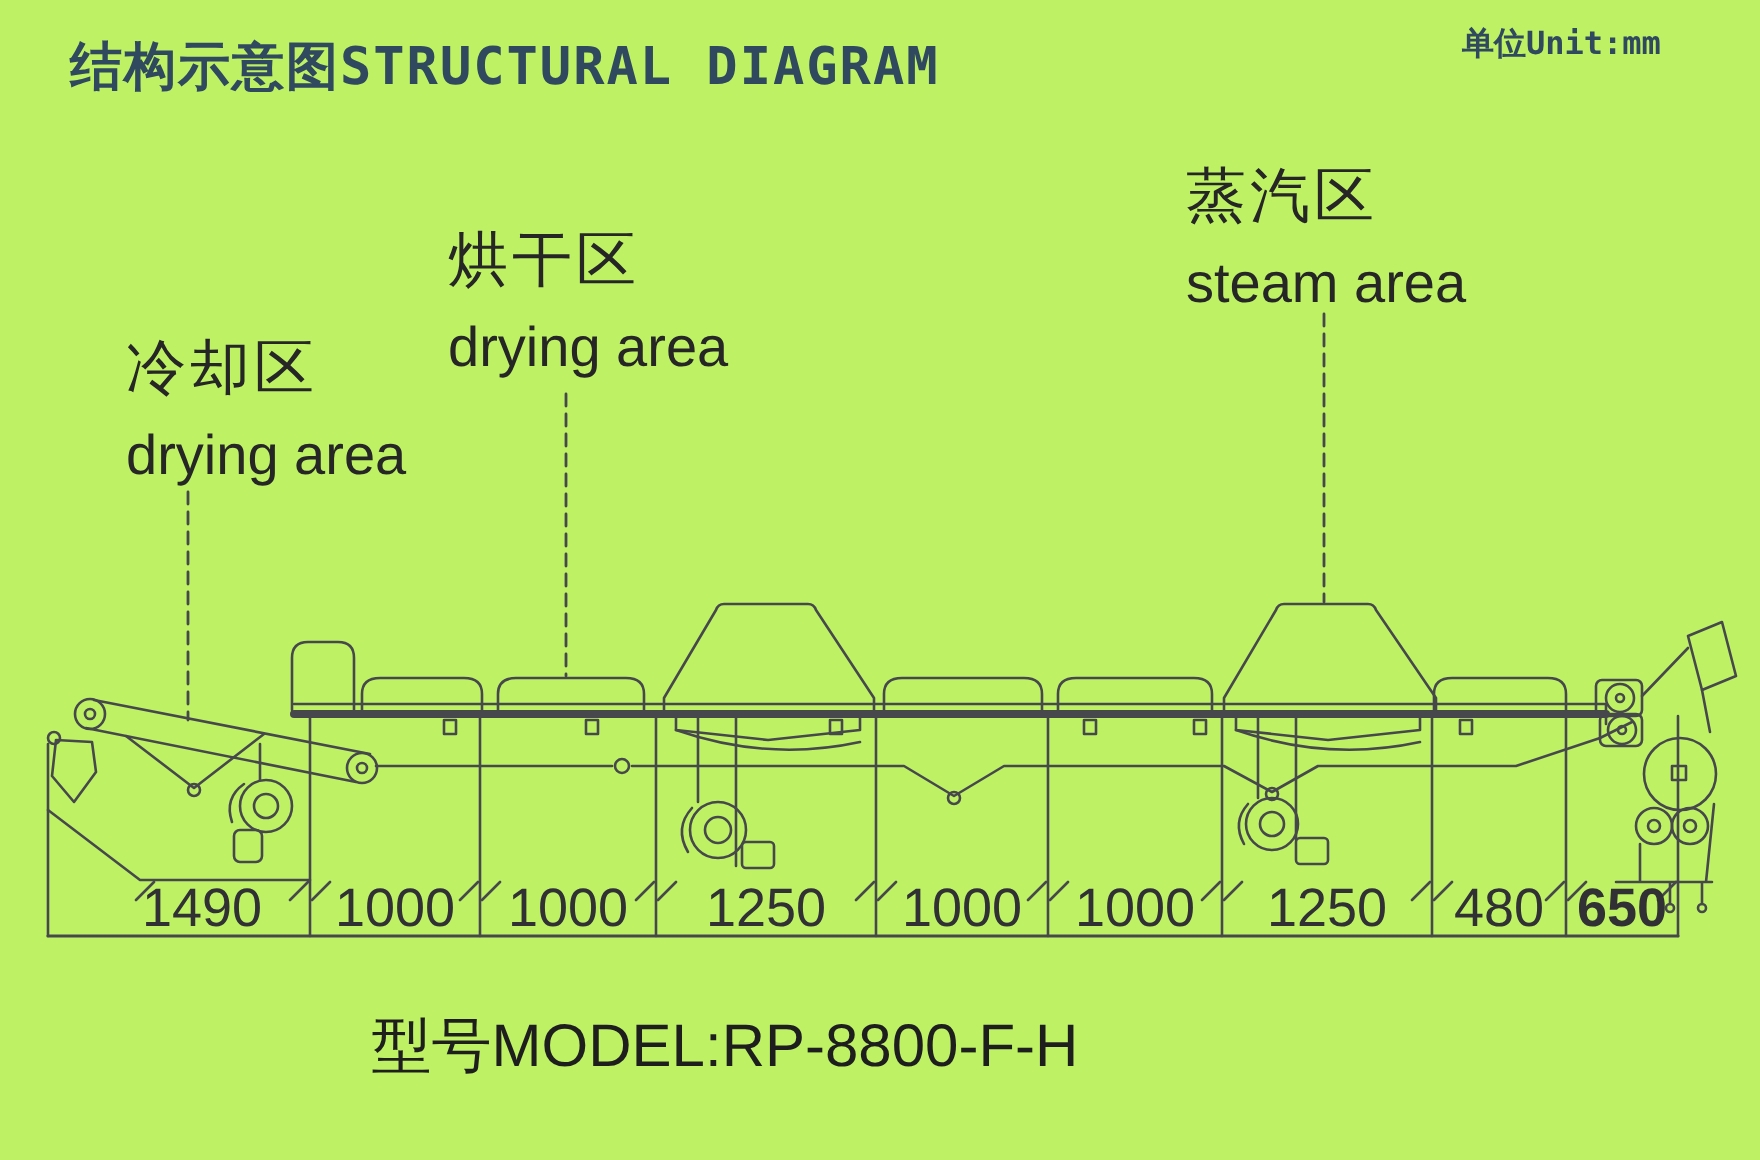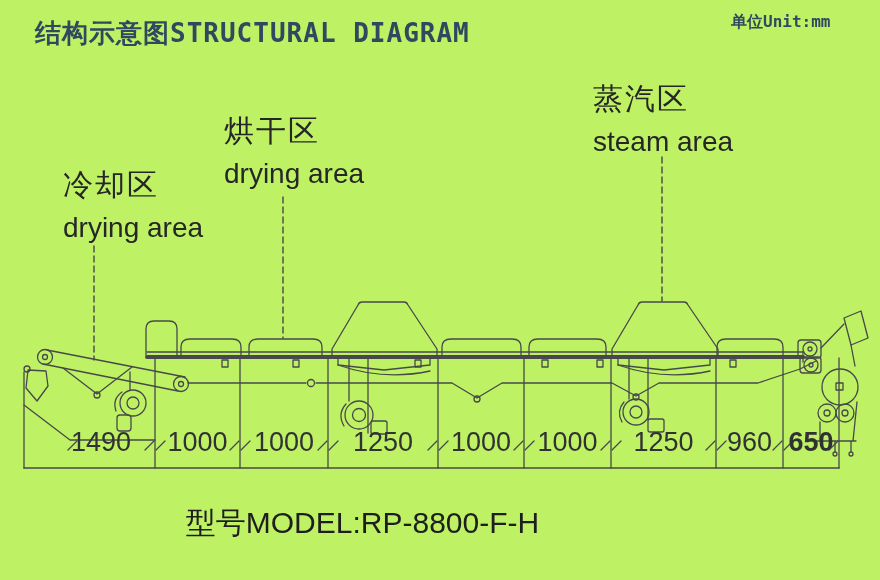--- a/index.html
+++ b/index.html
@@ -21,21 +21,21 @@
     font-family:"DejaVu Sans Mono","DejaVu Sans",monospace;
     font-size:16px;font-weight:bold;color:#31495f;white-space:nowrap;
   }
   .area-label{position:absolute;color:#262626;line-height:1.25;white-space:nowrap;}
   .area-label .zh{display:block;font-size:30px;letter-spacing:2px;}
   .area-label .en{display:block;font-size:28px;margin-top:6px;}
   .lbl-cooling{left:35px;top:166px;margin-left:28px;}
   .lbl-drying{left:224px;top:112px;}
   .lbl-steam{left:593px;top:80px;}
   .dim{
-    position:absolute;top:428px;height:20px;line-height:28px;
+    position:absolute;top:440px;height:20px;line-height:28px;
     font-size:27px;color:#303035;text-align:center;white-space:nowrap;
   }
   .model{
     position:absolute;left:0;top:503px;width:725px;
     text-align:center;font-size:30px;color:#1e1e1e;white-space:nowrap;
   }
   svg.drawing{position:absolute;left:0;top:0;}
 </style>
 </head>
 <body>
@@ -164,18 +164,18 @@
       M784,450 L793,441 M829,450 L838,441"></path>
   </svg>
 
   <div class="dim" style="left:45px;width:112px;">1490</div>
   <div class="dim" style="left:155px;width:85px;">1000</div>
   <div class="dim" style="left:240px;width:88px;">1000</div>
   <div class="dim" style="left:328px;width:110px;">1250</div>
   <div class="dim" style="left:438px;width:86px;">1000</div>
   <div class="dim" style="left:524px;width:87px;">1000</div>
   <div class="dim" style="left:611px;width:105px;">1250</div>
-  <div class="dim" style="left:716px;width:67px;">960</div>
+  <div class="dim" style="left:716px;width:67px;">480</div>
   <div class="dim" style="left:783px;width:56px;font-weight:bold;">650</div>
 
   <div class="model">型号MODEL:RP-8800-F-H</div>
 
 </div>
 
 </body></html>

